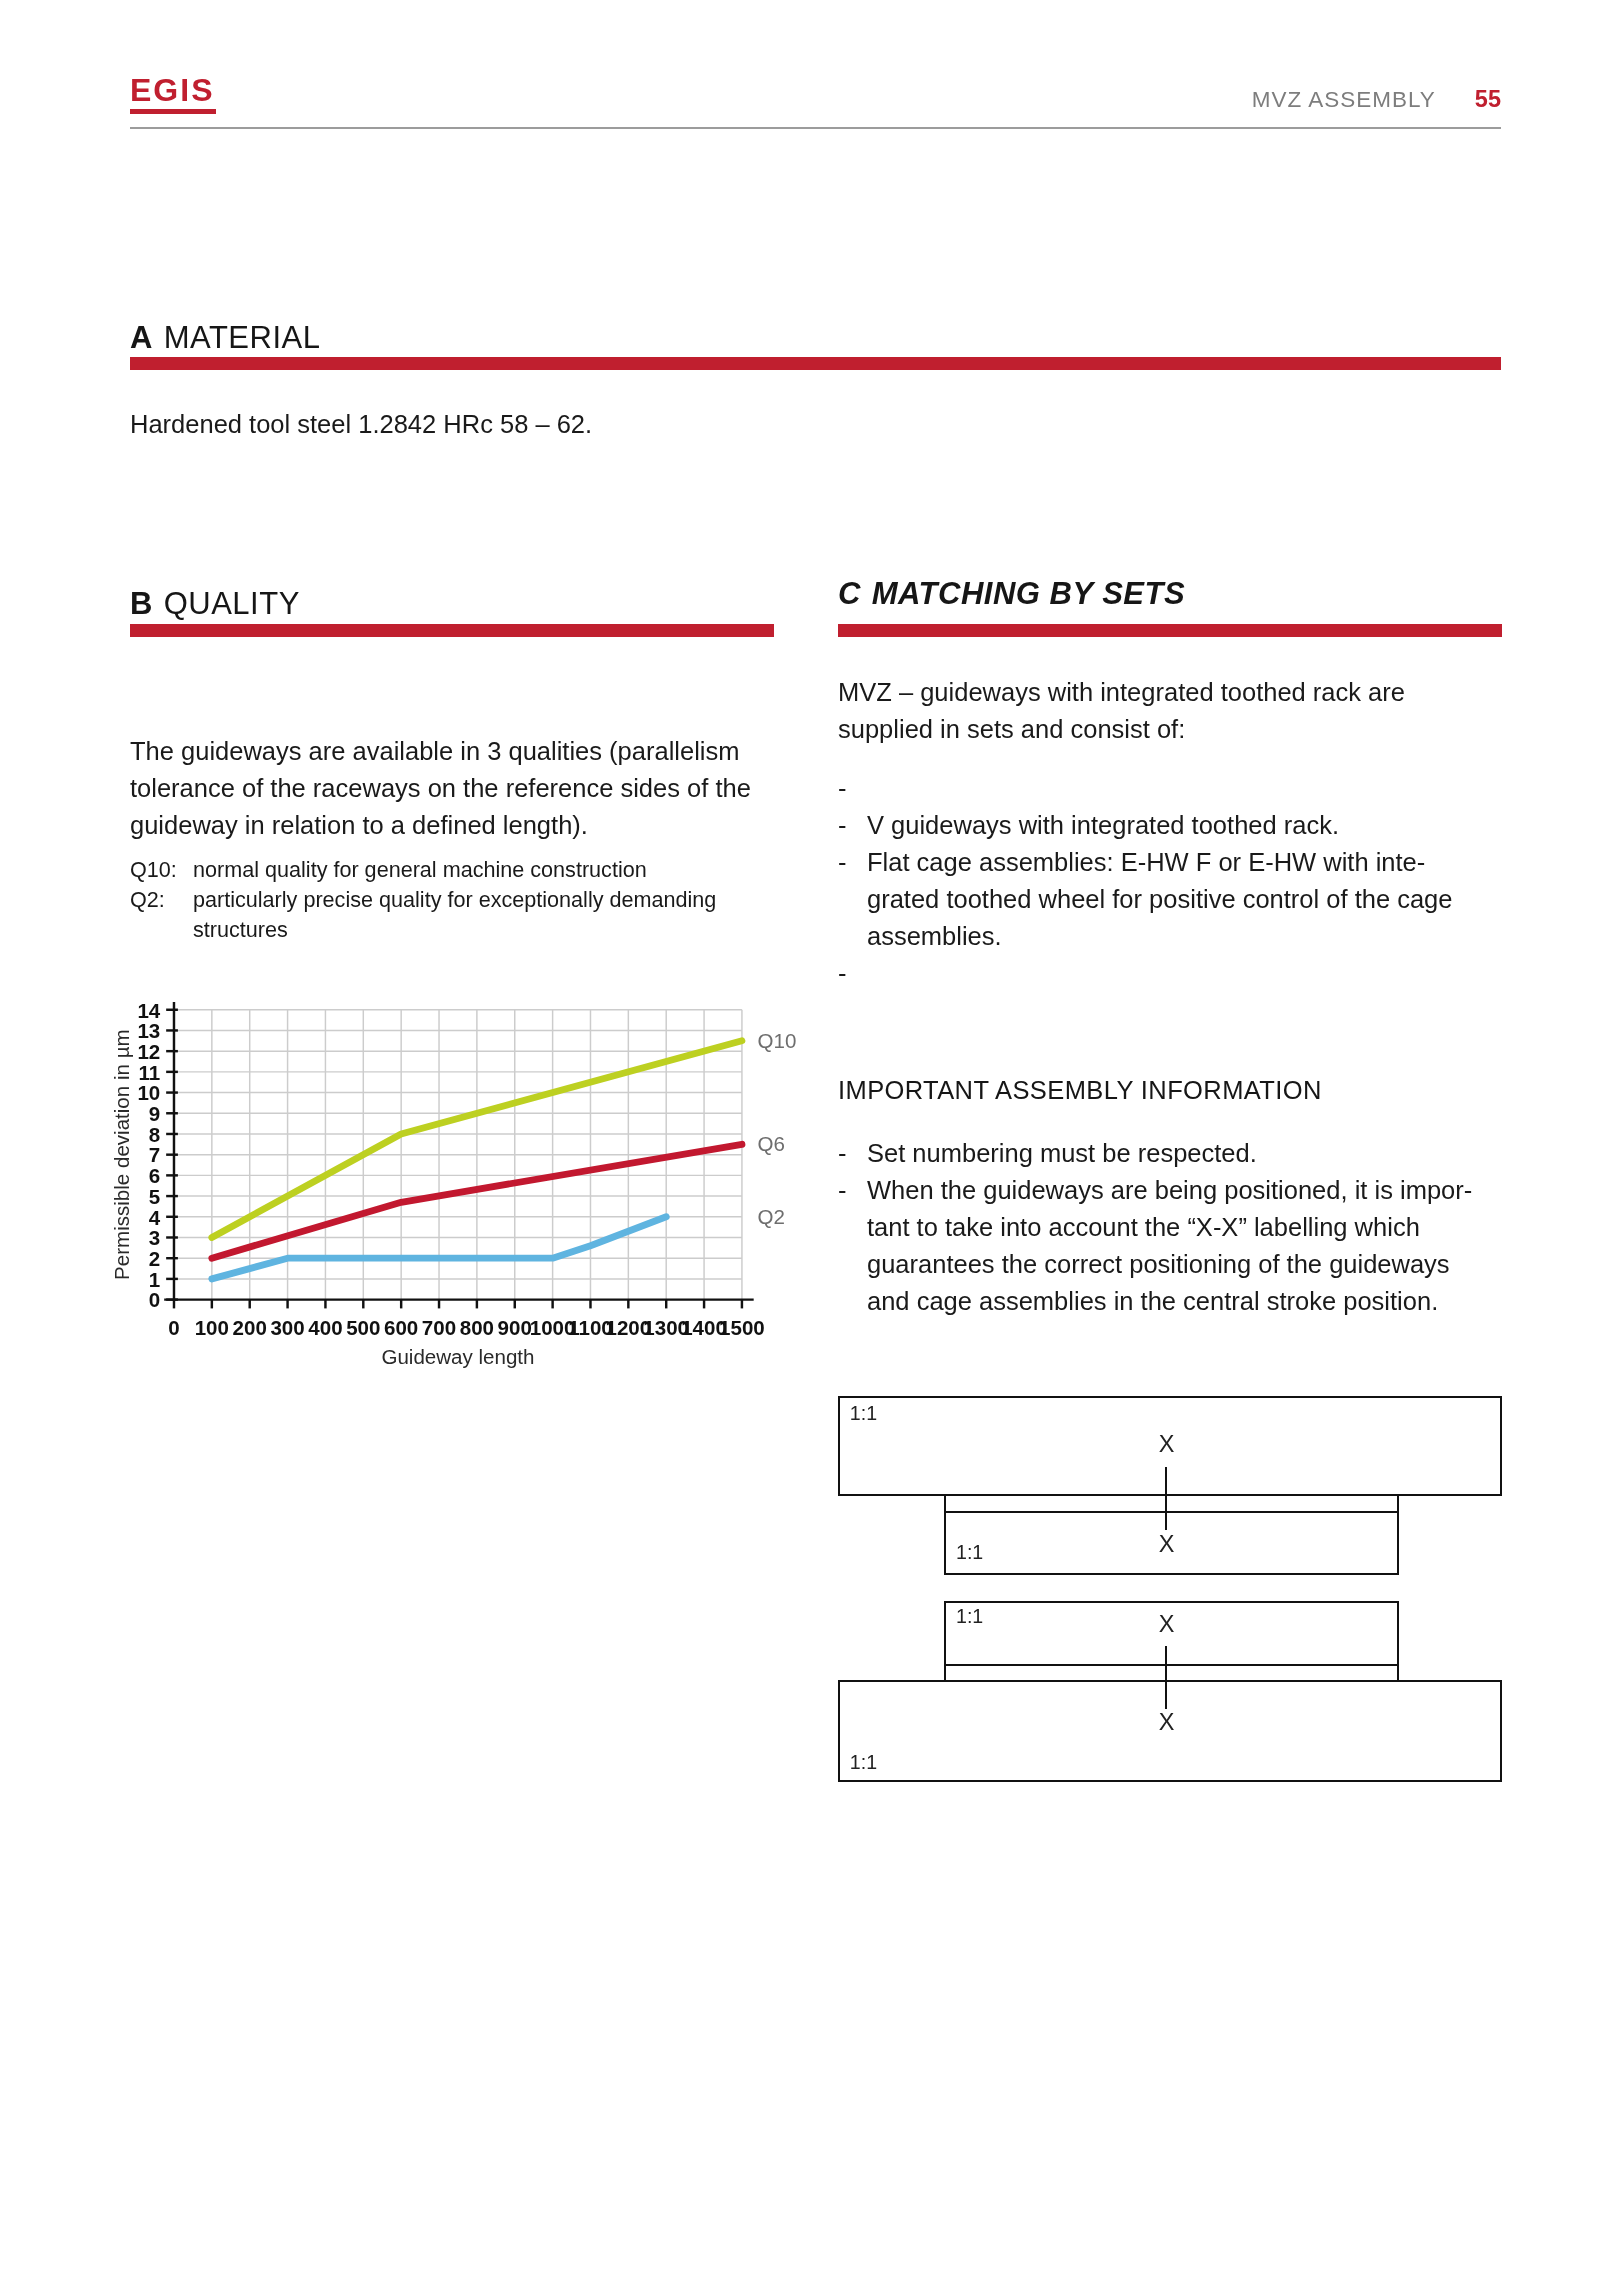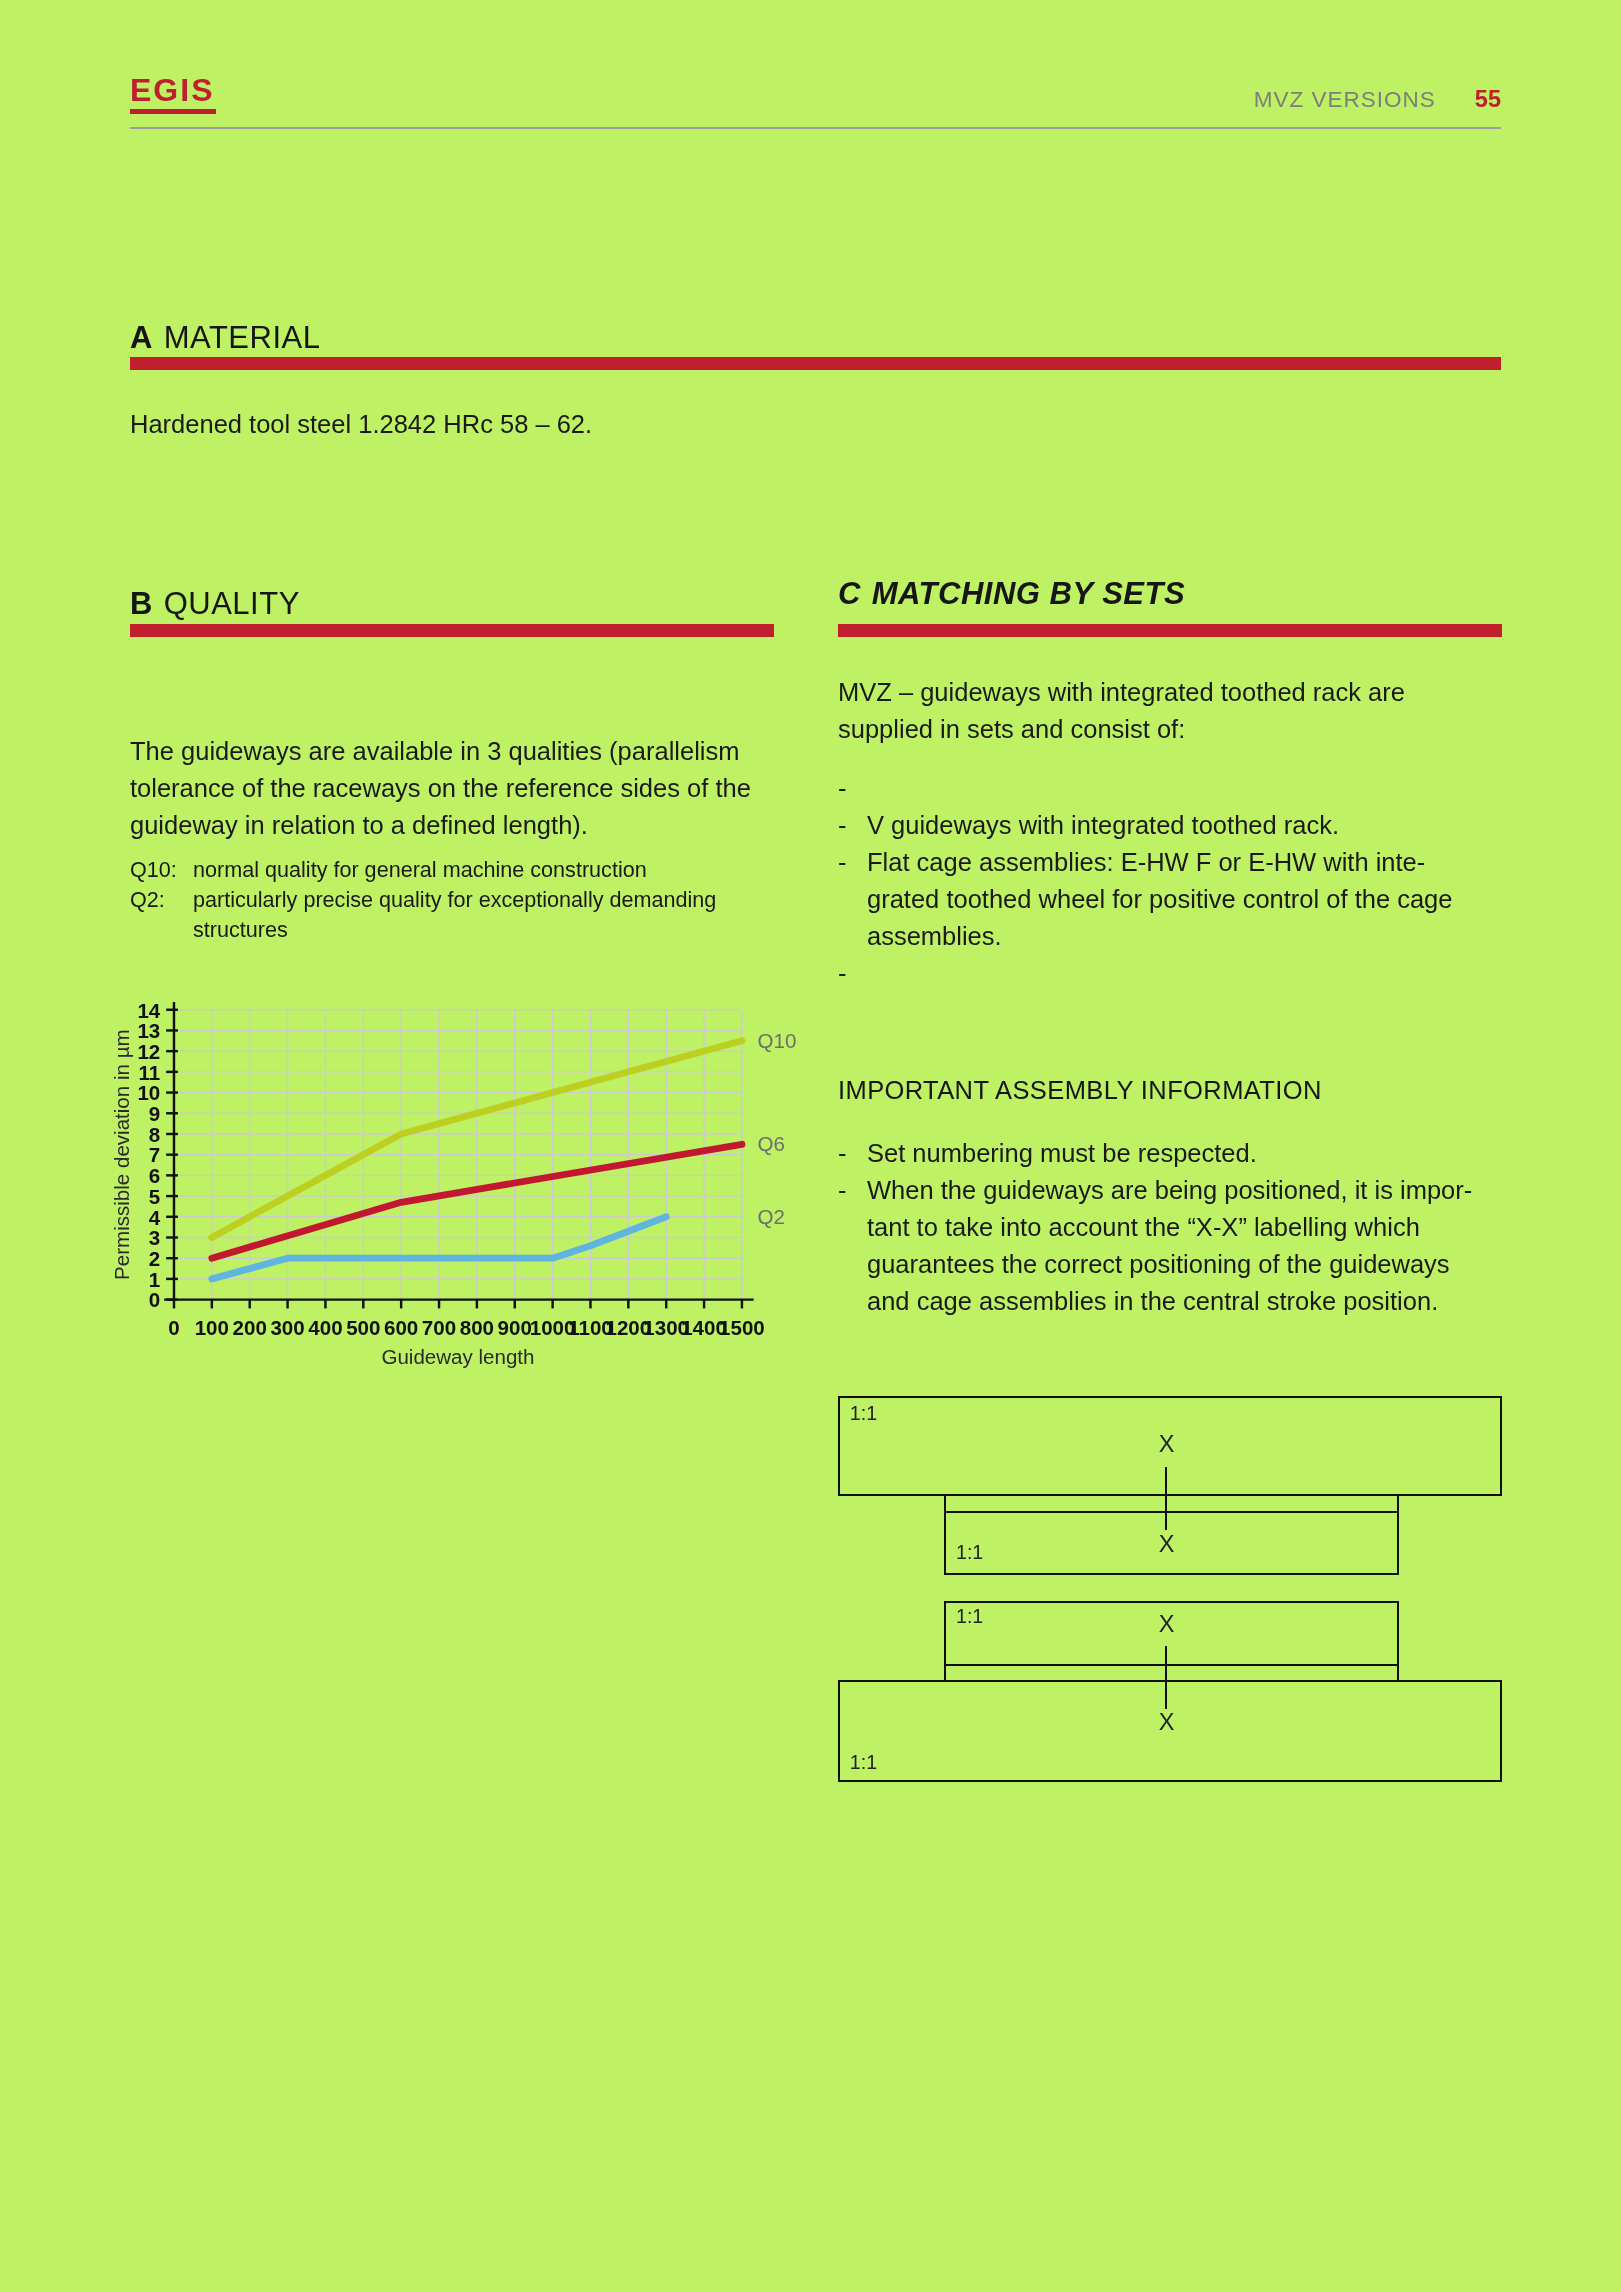--- a/index.html
+++ b/index.html
@@ -1,19 +1,19 @@
 <!DOCTYPE html>
 <html style="--accent: #c01f2f; --header-gray: #7d7d7d; --rule-gray: #9c9c9c;"><head>
 <meta charset="utf-8">
 <style>
   html,body{margin:0;padding:0;background:#e8e8e8;}
   .page{
     position:relative;
     width:1621px;height:2293px;
-    background:#bef264;
+    background:#ffffff;
     font-family:"Liberation Sans","DejaVu Sans",sans-serif;
     color:#1a1a1a;
     overflow:hidden;
   }
   .abs{position:absolute;}
 
   
   .logo{
     left:130px;top:74px;
     font-size:32px;font-weight:bold;letter-spacing:2px;
@@ -59,21 +59,21 @@
   .d-label{position:absolute;font-size:19.6px;color:#222;line-height:1;}
   .d-x{position:absolute;width:27.4px;text-align:center;font-size:23.5px;color:#222;line-height:1;}
 </style>
 </head>
 <body>
 
 <div class="page">
 
   <div class="abs logo">EGIS</div>
   <div class="abs header-right">
-    <span class="doc-title">MVZ VERSIONS</span>
+    <span class="doc-title">MVZ ASSEMBLY</span>
     <span class="page-number">55</span>
   </div>
   <div class="abs header-rule"></div>
 
   <div class="abs heading" style="left:130px;top:320px;">
     <span class="letter">A</span><span>MATERIAL</span>
   </div>
   <div class="abs redbar" style="left:130px;top:357px;width:1371px;"></div>
   <div class="abs body-text" style="left:130px;top:406px;">Hardened tool steel 1.2842 HRc 58 – 62.</div>
 

